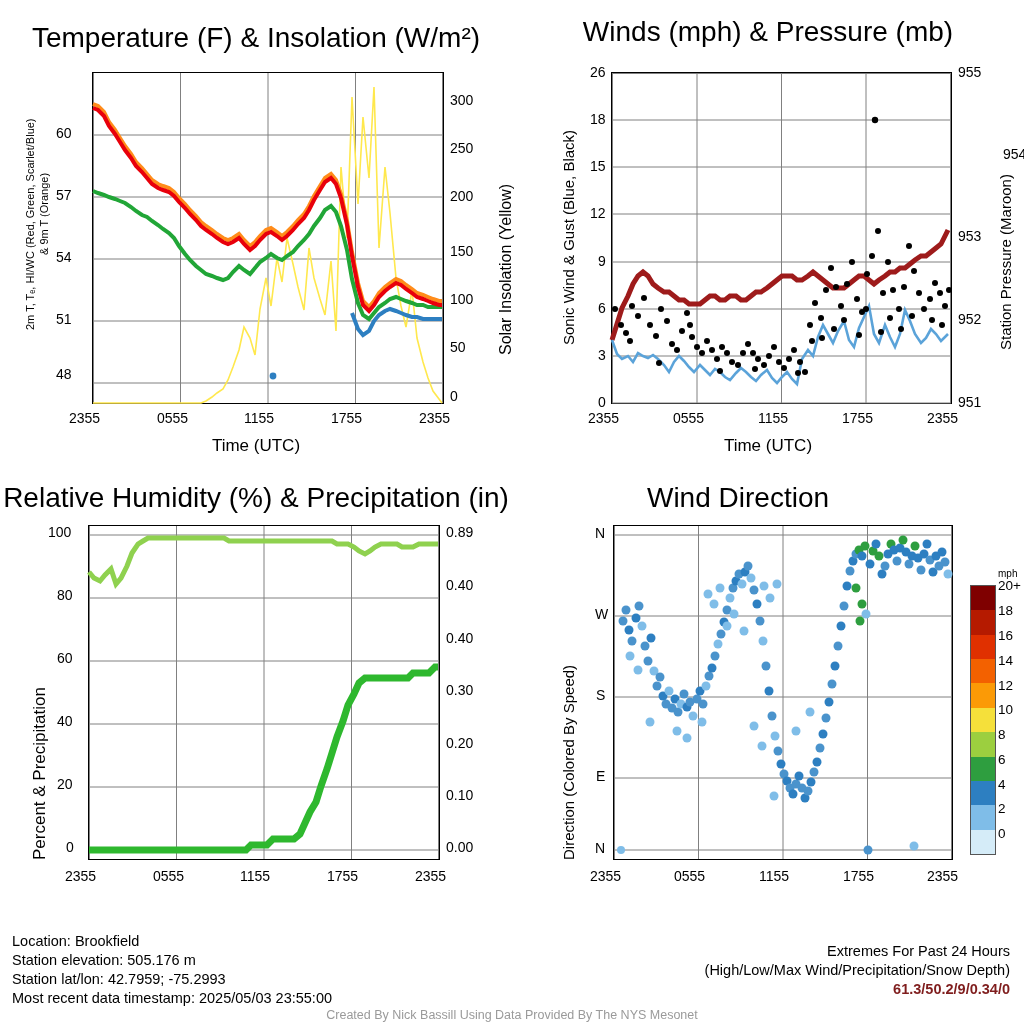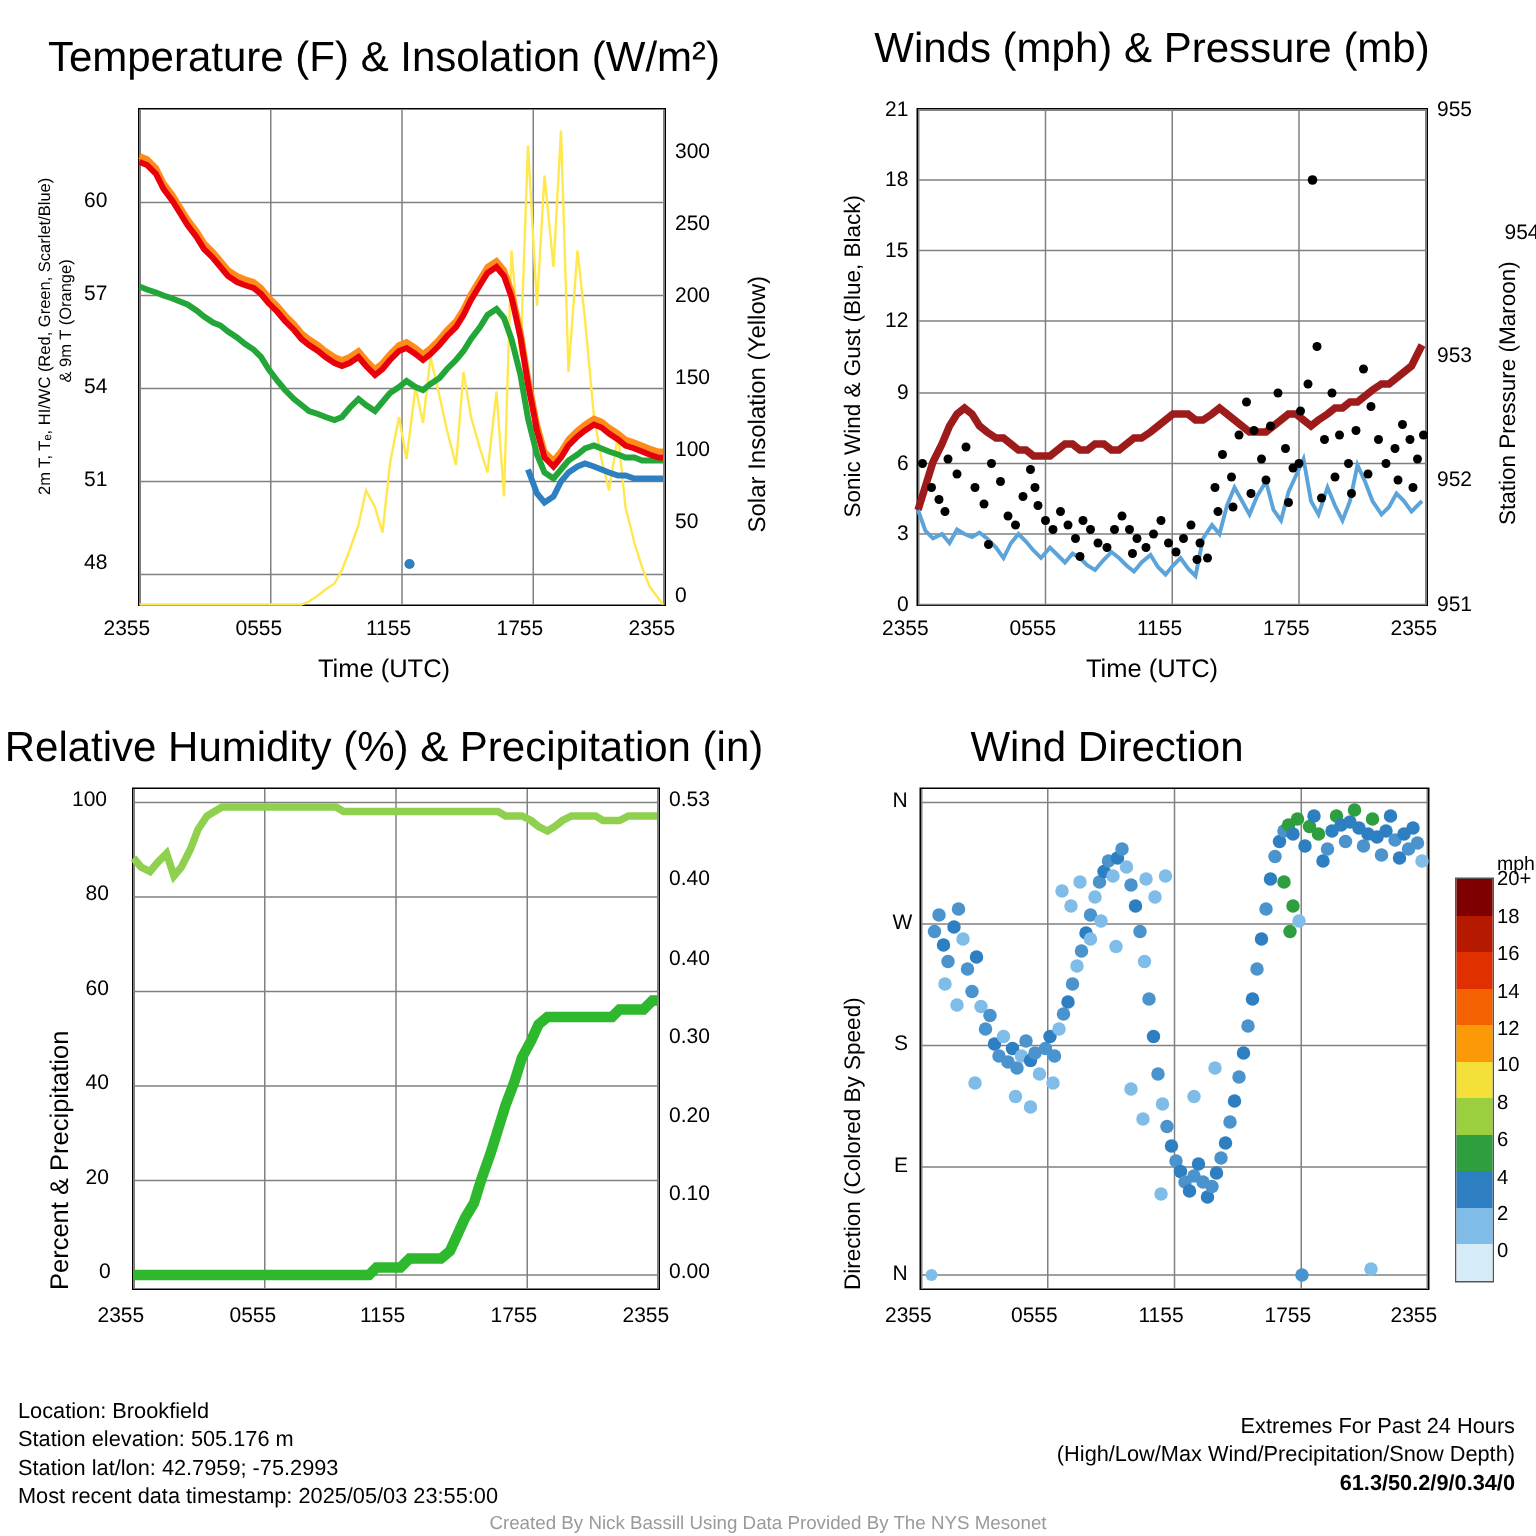--- a/index.html
+++ b/index.html
@@ -17,22 +17,22 @@
     white-space:nowrap;font-size:13px;
   }
   .plotbox{position:absolute;border:1px solid #000;background:#fff;box-sizing:border-box;}
   svg{display:block;overflow:visible;}
   .footer{font-size:14.5px;line-height:19px;}
   .footer-right{font-size:14.5px;line-height:19px;text-align:right;}
   .credit{
     position:absolute;left:0;right:0;bottom:2px;text-align:center;
     font-size:12.5px;color:#9a9a9a;
   }
-  .extreme-red{color:#000000;font-weight:bold;}
-  .legend-title{font-size:13px;}
+  .extreme-red{color:#7f1d1d;font-weight:bold;}
+  .legend-title{font-size:10px;}
   .legend-tick{font-size:13.5px;}
 </style>
 </head>
 <body>
 
 <div class="panel" style="left:0;top:0;width:512px;height:460px;">
 
   <div class="title" style="left:0;top:22px;width:512px;position:absolute;">Temperature (F) &amp; Insolation (W/m²)</div>
 
   <div class="vlabel" style="left:24px;top:330px;transform:rotate(-90deg);font-size:11px;">2m T, T<tspan></tspan>ₑ, HI/WC (Red, Green, Scarlet/Blue)</div>
@@ -201,21 +201,21 @@
         <circle cx="330" cy="252" r="3"></circle>
           <circle cx="289" cy="256" r="3"></circle>
           <circle cx="269" cy="259" r="3"></circle>
         <circle cx="247" cy="262" r="3"></circle>
           <circle cx="222" cy="256" r="3"></circle>
           <circle cx="200" cy="268" r="3"></circle>
       </g>
     </svg>
   </div>
 
-  <div class="tick" style="left:78px;top:64px;">21</div>
+  <div class="tick" style="left:78px;top:64px;">26</div>
   <div class="tick" style="left:78px;top:111px;">18</div>
   <div class="tick" style="left:78px;top:158px;">15</div>
   <div class="tick" style="left:78px;top:205px;">12</div>
   <div class="tick" style="left:86px;top:253px;">9</div>
   <div class="tick" style="left:86px;top:300px;">6</div>
   <div class="tick" style="left:86px;top:347px;">3</div>
   <div class="tick" style="left:86px;top:394px;">0</div>
 
   <div class="tick" style="left:446px;top:64px;">955</div>
   <div class="tick" style="left:446px;top:146px;margin-left:45px;">954</div>
@@ -258,21 +258,21 @@
     </svg>
   </div>
 
   <div class="tick" style="left:48px;top:64px;">100</div>
   <div class="tick" style="left:57px;top:127px;">80</div>
   <div class="tick" style="left:57px;top:190px;">60</div>
   <div class="tick" style="left:57px;top:253px;">40</div>
   <div class="tick" style="left:57px;top:316px;">20</div>
   <div class="tick" style="left:66px;top:379px;">0</div>
 
-  <div class="tick" style="left:446px;top:64px;">0.53</div>
+  <div class="tick" style="left:446px;top:64px;">0.89</div>
   <div class="tick" style="left:446px;top:117px;">0.40</div>
   <div class="tick" style="left:446px;top:170px;">0.40</div>
   <div class="tick" style="left:446px;top:222px;">0.30</div>
   <div class="tick" style="left:446px;top:275px;">0.20</div>
   <div class="tick" style="left:446px;top:327px;">0.10</div>
   <div class="tick" style="left:446px;top:379px;">0.00</div>
 
   <div class="tick" style="left:65px;top:408px;">2355</div>
   <div class="tick" style="left:153px;top:408px;">0555</div>
   <div class="tick" style="left:240px;top:408px;">1155</div>

